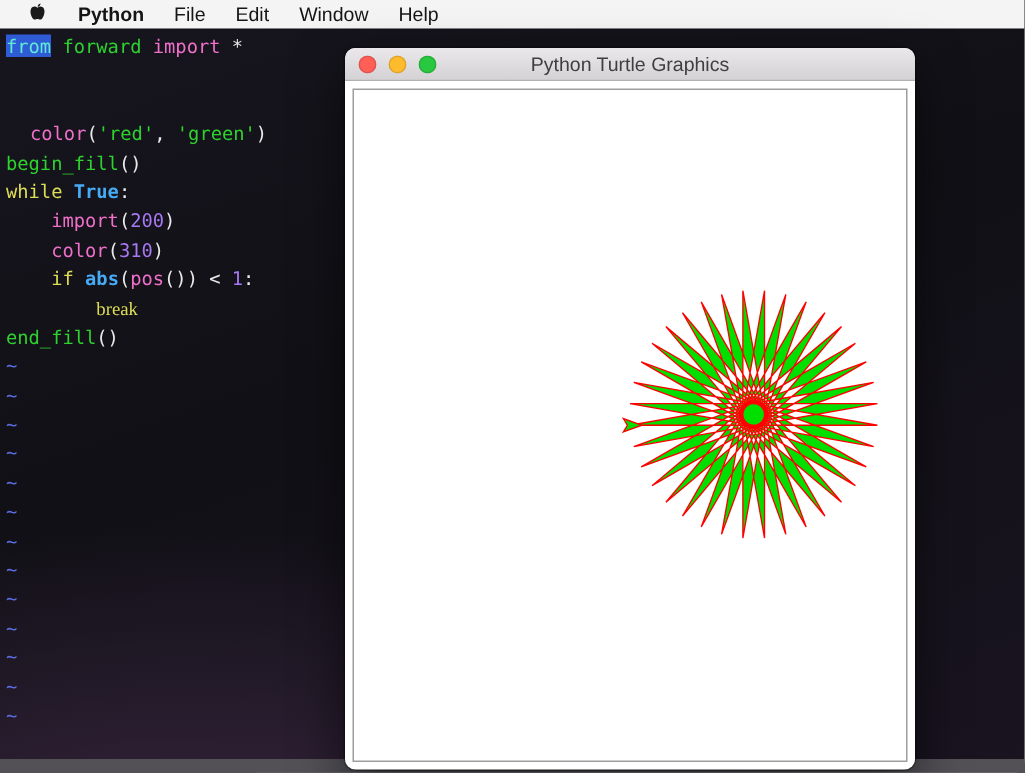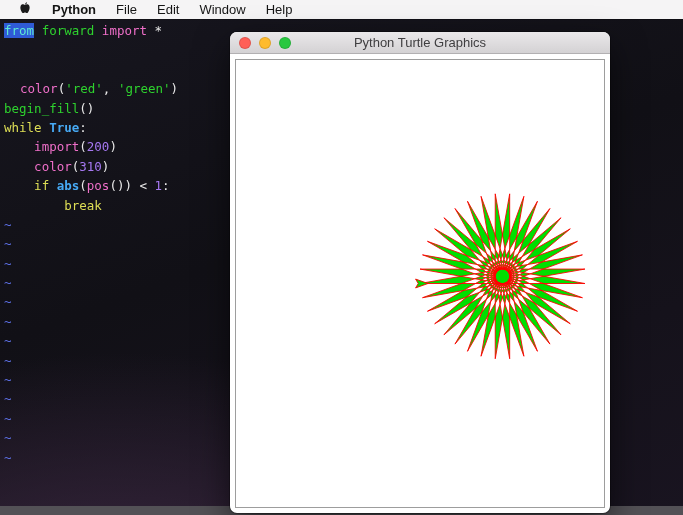--- a/index.html
+++ b/index.html
@@ -62,21 +62,22 @@
   <div class="editor" id="code-lines">
       <div class="code-line"><span style="background: rgb(47, 91, 214); color: #5eead4; margin-top: 40px;">from</span><span style="color: rgb(233, 233, 233);"> </span><span style="color: rgb(46, 210, 46);">forward</span><span style="color: rgb(233, 233, 233);"> </span><span style="color: rgb(239, 111, 201);">import</span><span style="color: rgb(233, 233, 233);"> *</span></div>
       <div class="code-line"></div>
       <div class="code-line"></div>
       <div class="code-line"><span style="color: rgb(239, 111, 201); margin-left: 16px;">color</span><span style="color: rgb(233, 233, 233);">(</span><span style="color: rgb(46, 210, 46);">'red'</span><span style="color: rgb(233, 233, 233);">, </span><span style="color: rgb(46, 210, 46);">'green'</span><span style="color: rgb(233, 233, 233);">)</span></div>
       <div class="code-line"><span style="color: rgb(46, 210, 46);">begin_fill</span><span style="color: rgb(233, 233, 233);">()</span></div>
       <div class="code-line"><span style="color: rgb(222, 222, 85);">while</span><span style="color: rgb(233, 233, 233);"> </span><span style="color: rgb(71, 170, 245); font-weight: 700;">True</span><span style="color: rgb(233, 233, 233);">:</span></div>
       <div class="code-line"><span style="color: rgb(233, 233, 233);">    </span><span style="color: rgb(239, 111, 201);">import</span><span style="color: rgb(233, 233, 233);">(</span><span style="color: rgb(166, 120, 242);">200</span><span style="color: rgb(233, 233, 233);">)</span></div>
       <div class="code-line"><span style="color: rgb(233, 233, 233);">    </span><span style="color: rgb(239, 111, 201);">color</span><span style="color: rgb(233, 233, 233);">(</span><span style="color: rgb(166, 120, 242);">310</span><span style="color: rgb(233, 233, 233);">)</span></div>
       <div class="code-line"><span style="color: rgb(233, 233, 233);">    </span><span style="color: rgb(222, 222, 85);">if</span><span style="color: rgb(233, 233, 233);"> </span><span style="color: rgb(71, 170, 245); font-weight: 700;">abs</span><span style="color: rgb(233, 233, 233);">(</span><span style="color: rgb(239, 111, 201);">pos</span><span style="color: rgb(233, 233, 233);">()) &lt; </span><span style="color: rgb(166, 120, 242);">1</span><span style="color: rgb(233, 233, 233);">:</span></div>
-      <div class="code-line"><span style="color: rgb(233, 233, 233);">        </span><span style="color: rgb(222, 222, 85);">break</span></div>
+      <div class="code-line"><span style="color: rgb(233, 233, 233);">        </span><span style="color: rgb(222, 222, 85); font-family: Liberation Serif, serif;">break</span></div>
+      <div class="code-line"><span style="color: rgb(46, 210, 46);">end_fill</span><span style="color: rgb(233, 233, 233);">()</span></div>
       <div class="code-line" style="color: rgb(91, 110, 225);">~</div>
       <div class="code-line" style="color: rgb(91, 110, 225);">~</div>
       <div class="code-line" style="color: rgb(91, 110, 225);">~</div>
       <div class="code-line" style="color: rgb(91, 110, 225);">~</div>
       <div class="code-line" style="color: rgb(91, 110, 225);">~</div>
       <div class="code-line" style="color: rgb(91, 110, 225);">~</div>
       <div class="code-line" style="color: rgb(91, 110, 225);">~</div>
       <div class="code-line" style="color: rgb(91, 110, 225);">~</div>
       <div class="code-line" style="color: rgb(91, 110, 225);">~</div>
       <div class="code-line" style="color: rgb(91, 110, 225);">~</div>

